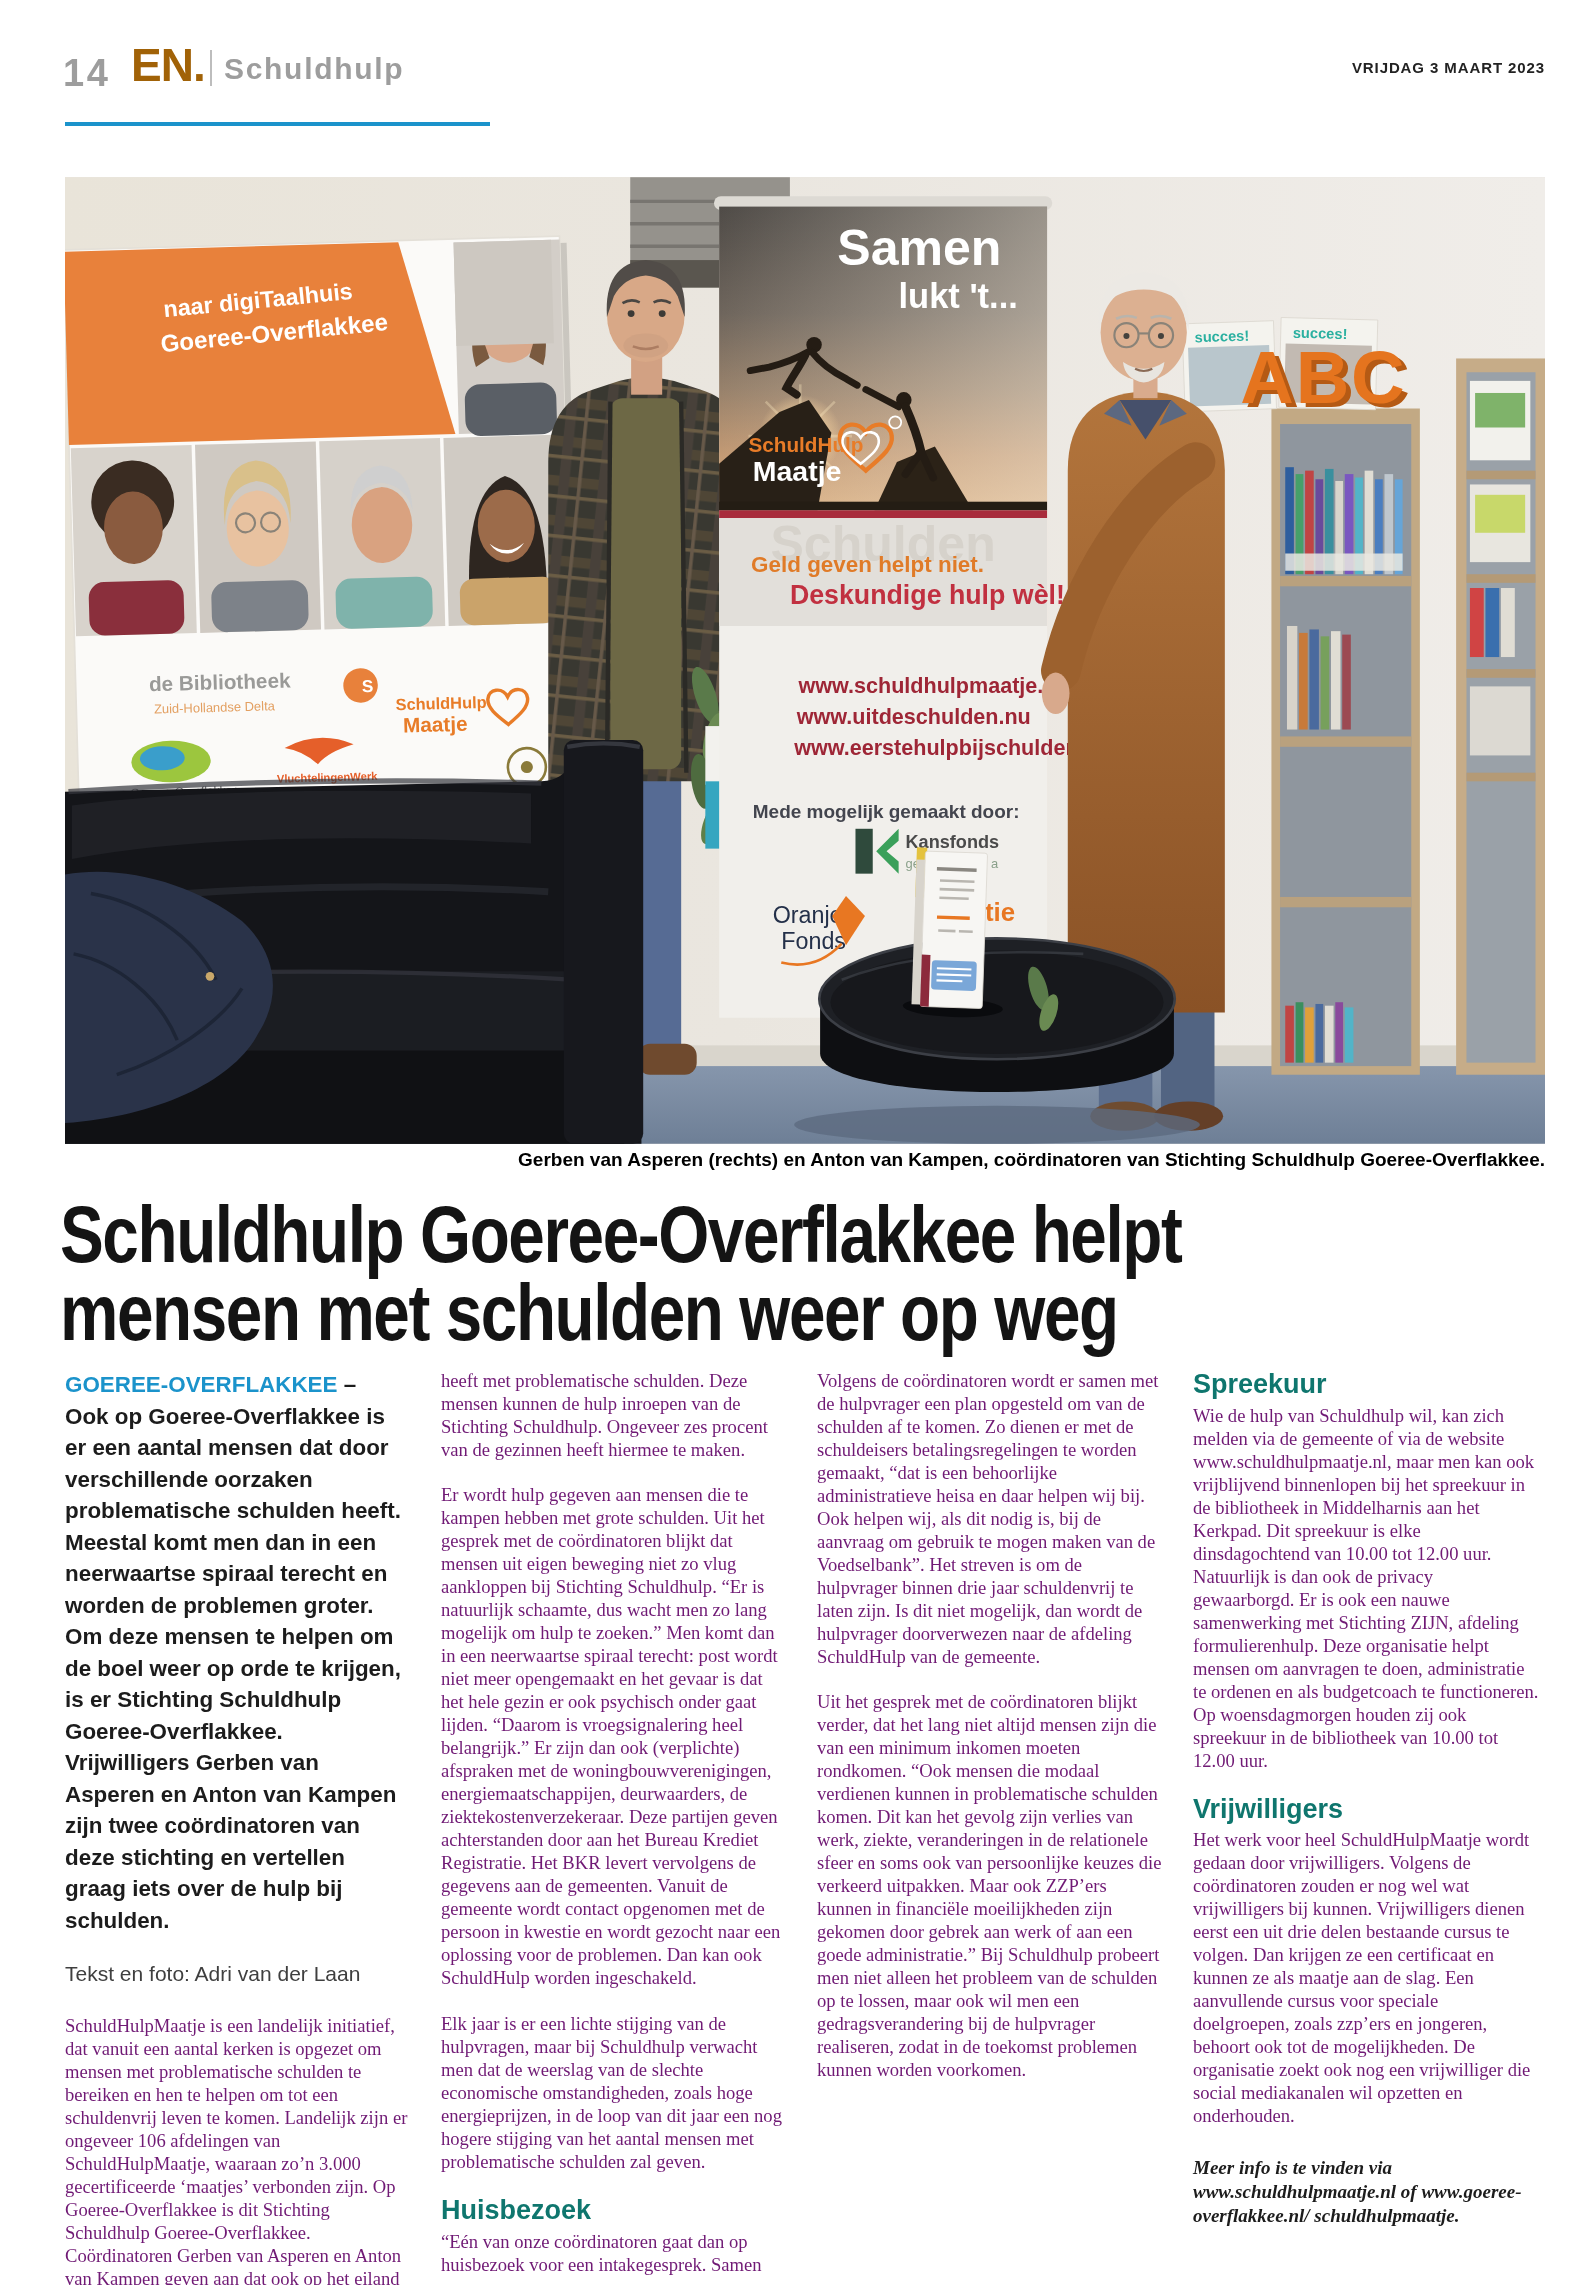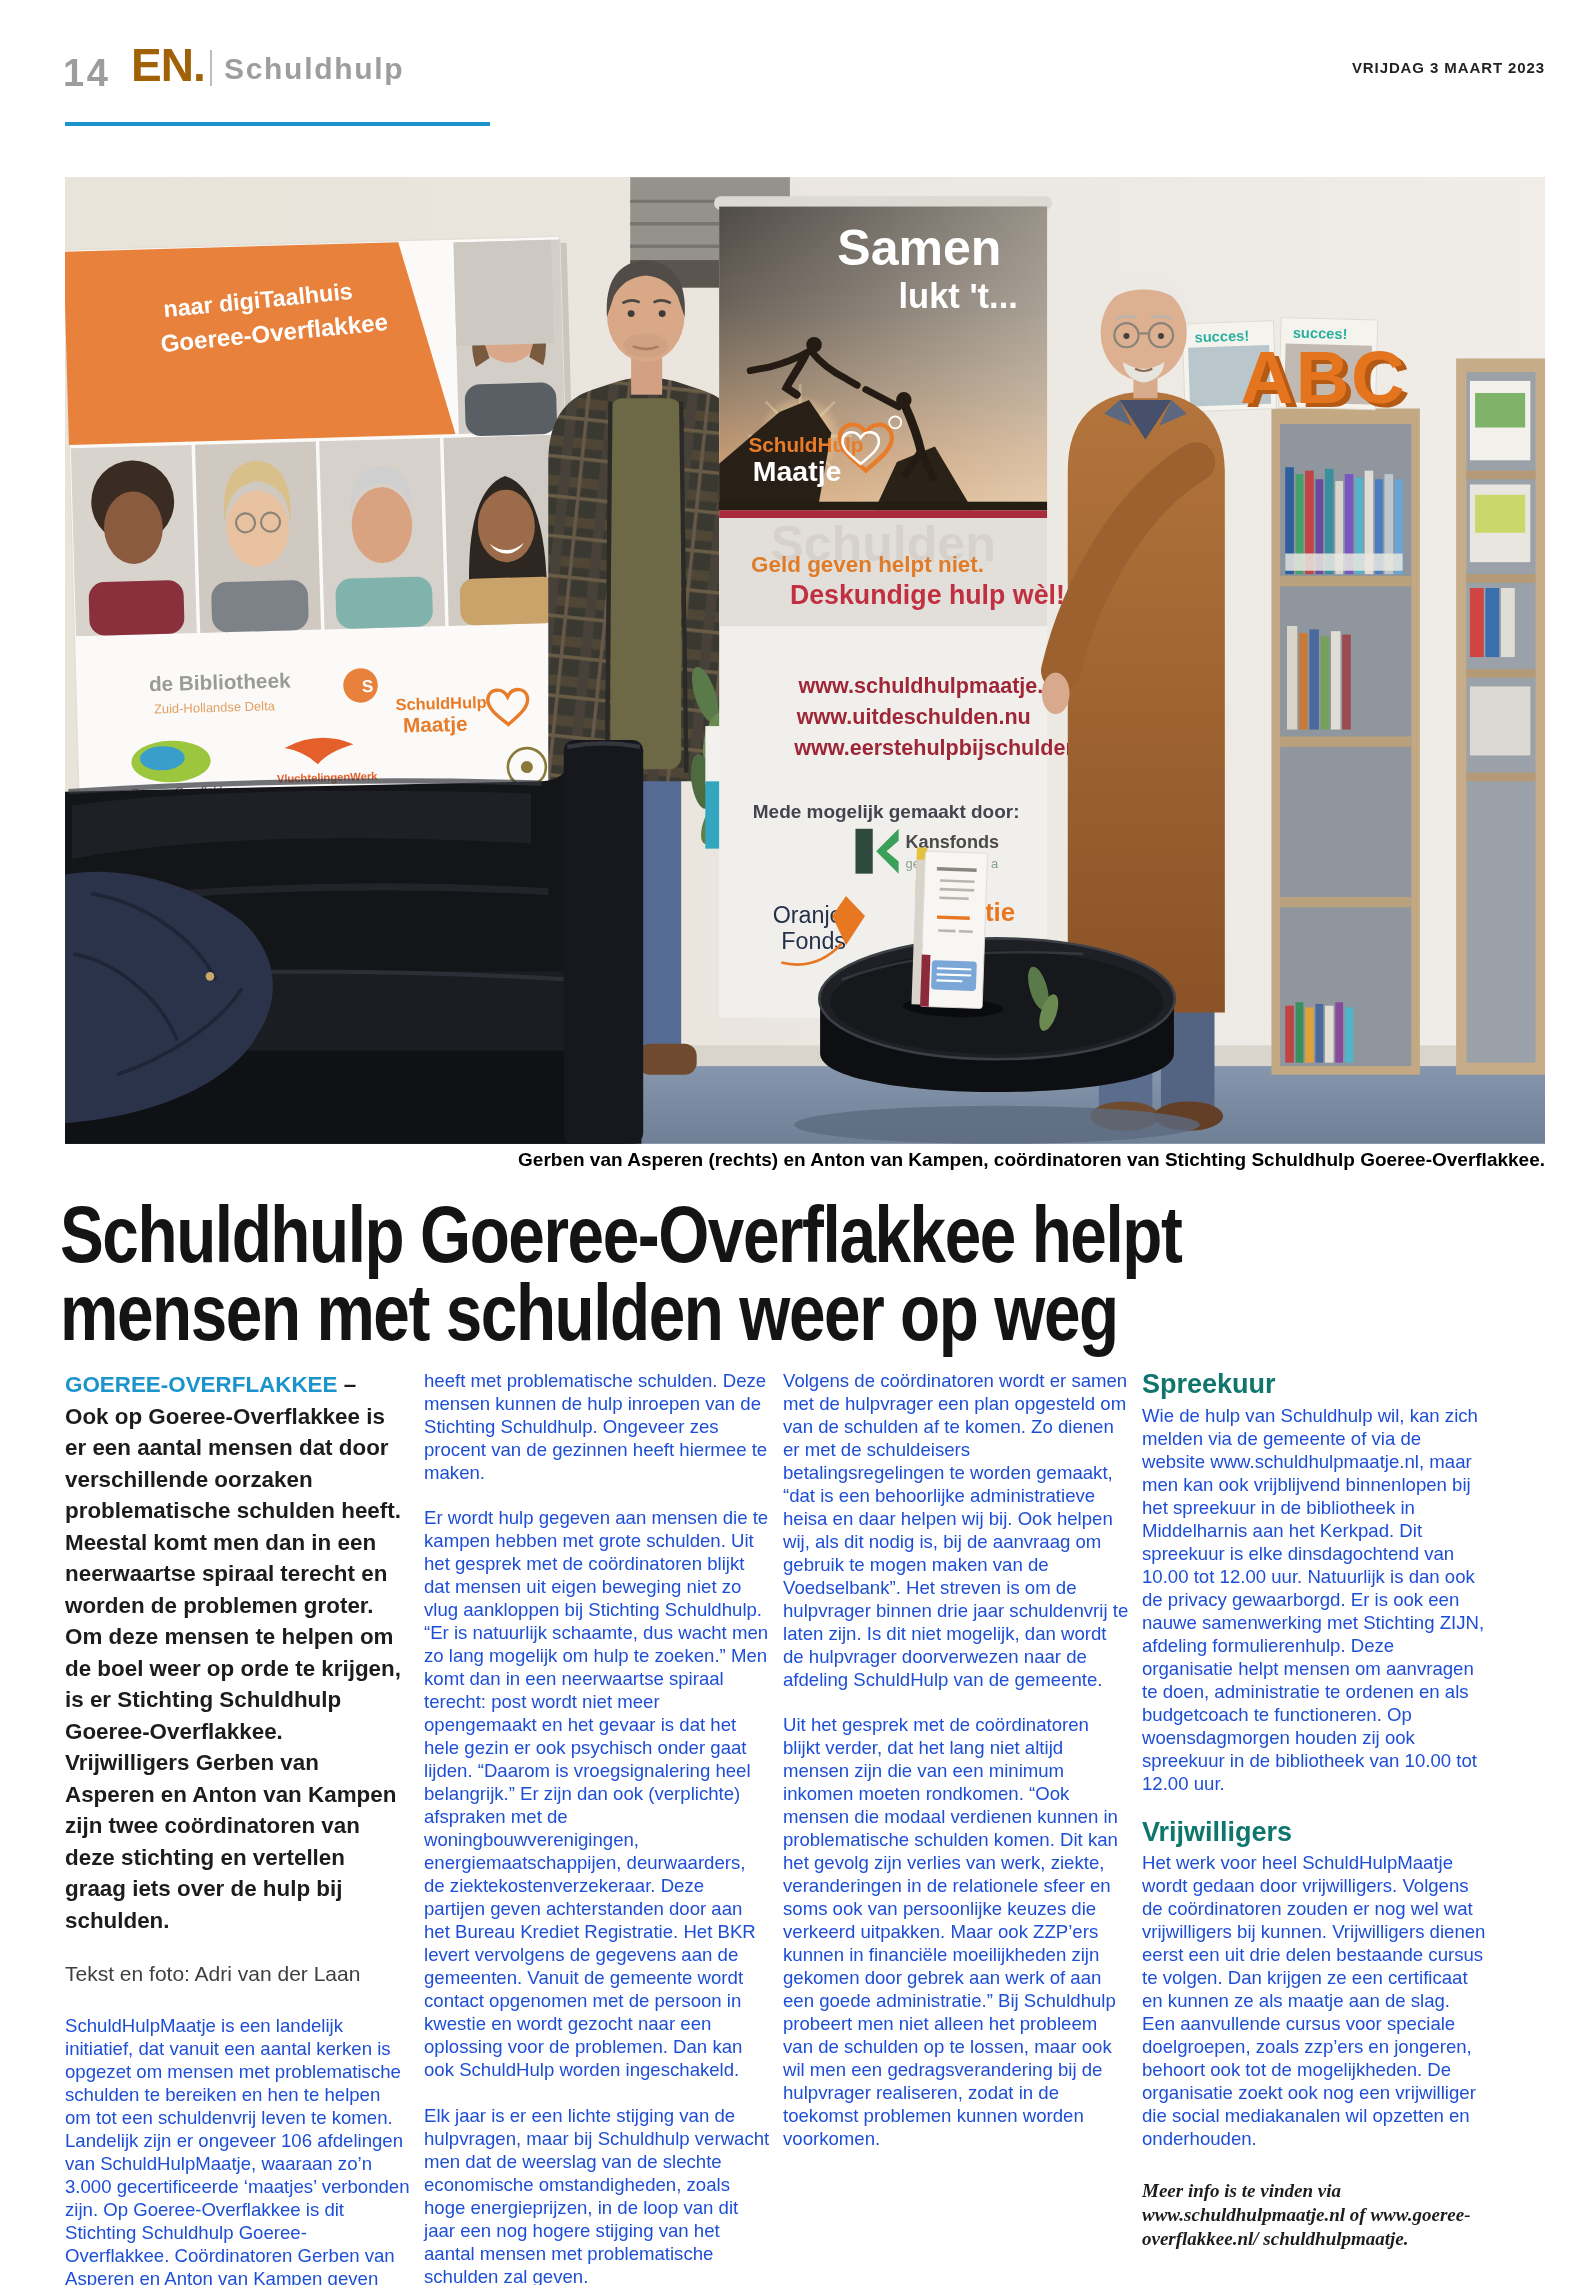--- a/index.html
+++ b/index.html
@@ -7,26 +7,26 @@
   .pagenum{position:absolute;left:63px;top:52px;font-size:38px;font-weight:700;color:#9d9d9d;letter-spacing:2.6px;}
   .brand{position:absolute;left:131px;top:38px;font-size:46px;font-weight:700;color:#a16207;letter-spacing:-0.9px;}
   .hdr-divider{position:absolute;left:210px;top:50px;width:1.7px;height:36px;background:#bdbdbd;}
   .section{position:absolute;left:224px;top:52px;font-size:30px;font-weight:700;color:#9d9d9d;letter-spacing:1.7px;}
   .date{position:absolute;right:47px;top:59px;font-size:15px;font-weight:700;color:#222;letter-spacing:0.9px;}
   .hdr-rule{position:absolute;left:65px;top:122px;width:425px;height:4.3px;background:#1b93cb;}
   .photo{position:absolute;left:65px;top:177px;width:1480px;height:967px;background:#e9e6e0;overflow:hidden;}
   .caption{position:absolute;left:65px;top:1149px;width:1480px;font-size:19px;font-weight:700;color:#000000;text-align:right;}
   .headline{position:absolute;left:60px;top:1196px;color:#141414;}
   .headline .hl{display:block;font-size:80px;line-height:78px;font-weight:700;letter-spacing:-1.7px;transform:scaleX(0.82);transform-origin:0 0;white-space:nowrap;}
-  .article{position:absolute;left:65px;top:1369px;width:1480px;height:916px;display:flex;gap:13px;overflow:hidden;}
+  .article{position:absolute;left:65px;top:1369px;width:1480px;height:916px;display:flex;gap:30px;overflow:hidden;}
   .col{width:346px;flex:none;}
   .lead{font-size:22.4px;line-height:31.5px;font-weight:700;color:#1c1c1c;}
   .loc{color:#1b93cb;}
   .byline{margin-top:26px;font-size:21px;color:#3f3f3f;font-weight:400;}
-  .serif{font-family:Liberation Sans, sans-serif;font-size:18.6px;line-height:23px;color:#1d4ed8;margin:0 0 22.4px 0;}
+  .serif{font-family:Liberation Serif, serif;font-size:18.6px;line-height:23px;color:#701a75;margin:0 0 22.4px 0;}
   .subhead{font-size:27px;font-weight:700;color:#0f766e;margin:0 0 3.5px 0;}
   .col1-serif{margin-top:28px;}
   .footerinfo{font-family:"Liberation Serif",serif;font-size:19px;line-height:24px;font-weight:700;font-style:italic;color:#1c1c1c;margin-top:29px;}
   svg text{font-family:"Liberation Sans",sans-serif;}
 </style>
 </head>
 <body>
 
 <div class="pagenum">14</div>
 <div class="brand">EN.</div>

